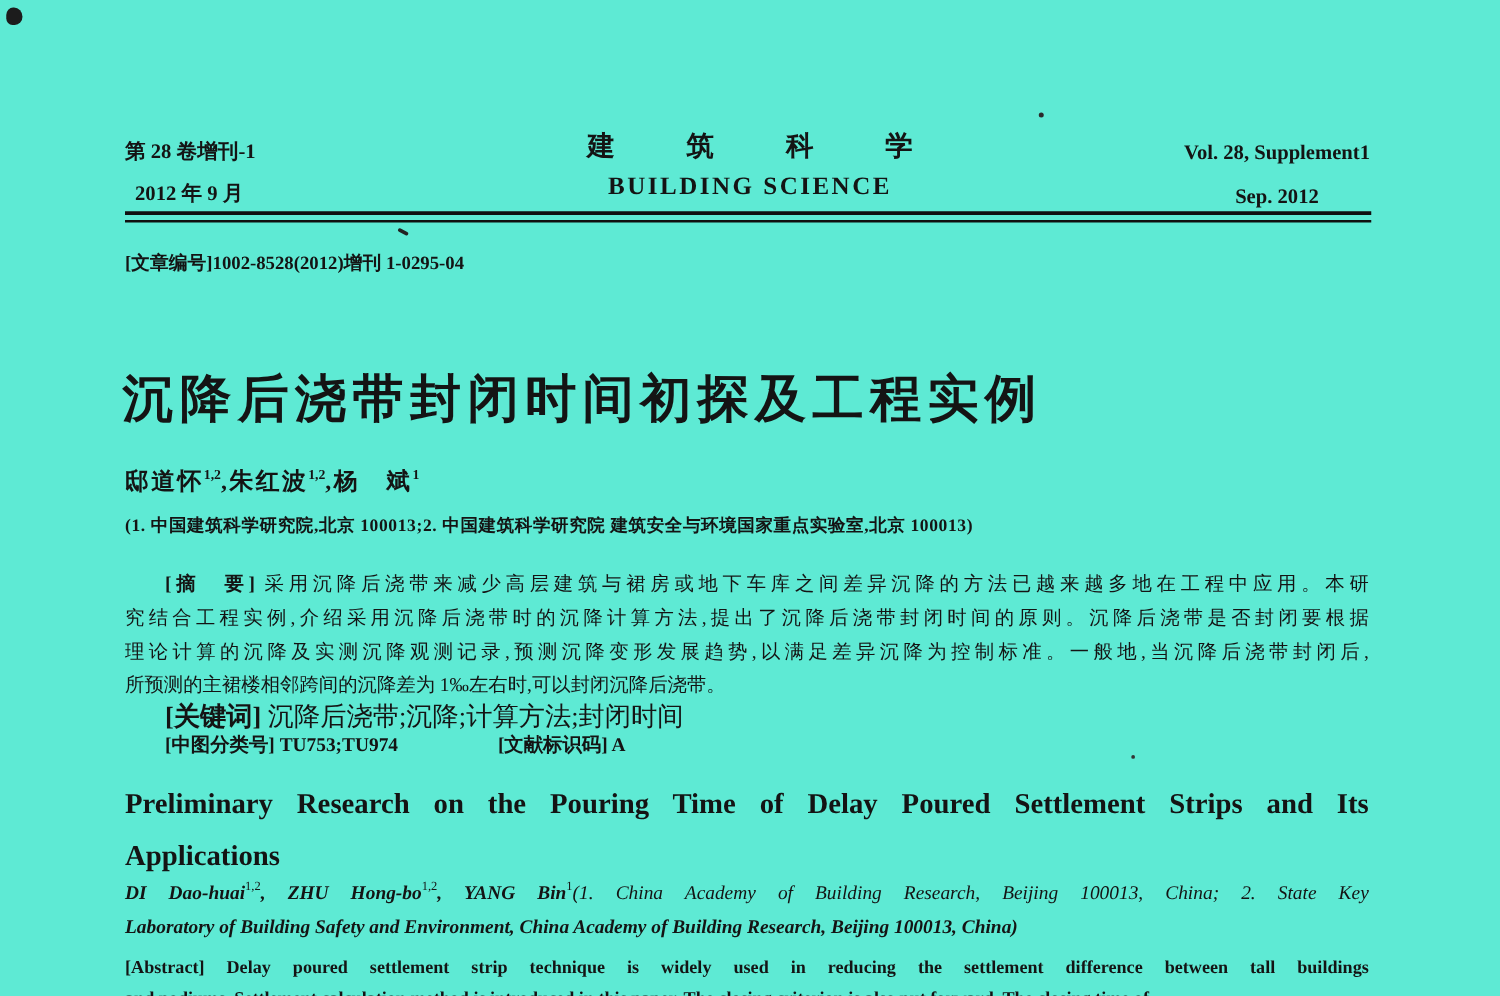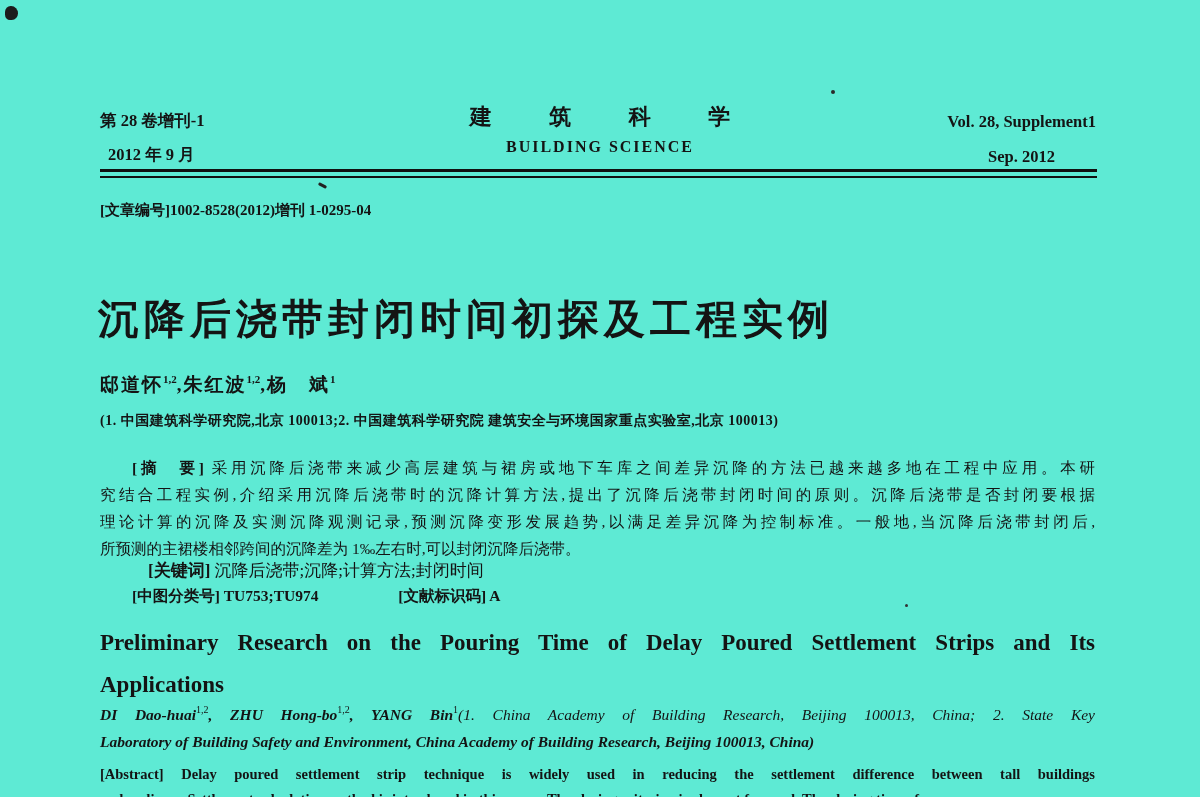--- a/index.html
+++ b/index.html
@@ -9,21 +9,21 @@
     font-family:"Liberation Serif", serif;
   }
   .abs{position:absolute;}
 
   
   .hdr-left{left:100px;top:104px;font-size:16.5px;font-weight:600;line-height:34px;}
   .hdr-left .l2{padding-left:8px;}
   .hdr-center{left:0;top:102px;width:1200px;text-align:center;}
   .journal-cn{font-size:22px;font-weight:800;letter-spacing:26px;padding-left:26px;
     font-family:"Liberation Serif",serif;}
-  .journal-en{font-size:16px;font-weight:700;letter-spacing:2px;margin-top:6px;}
+  .journal-en{font-size:20px;font-weight:700;letter-spacing:2px;margin-top:6px;}
   .hdr-right{right:104px;top:104px;text-align:center;font-size:16.5px;font-weight:700;line-height:35px;}
   .rule{left:100px;top:169px;width:997px;height:4px;
     border-top:3px solid #101010;border-bottom:2px solid #101010;}
 
   
   .article-no{left:100px;top:201px;font-size:15px;font-weight:600;}
   .article-no .lbl{font-weight:800;}
 
   
   .title-cn{left:98px;top:292px;font-size:41px;font-weight:800;letter-spacing:5px;
@@ -31,21 +31,21 @@
   .authors-cn{left:100px;top:372px;font-size:19px;letter-spacing:2px;font-weight:bold;}
   .authors-cn sup{font-size:11px;letter-spacing:0;}
   .affil-cn{left:100px;top:412px;font-size:14px;font-weight:600;letter-spacing:0.5px;}
 
   
   .abstract-cn{left:100px;top:454px;width:995px;font-size:15.5px;font-weight:500;}
   .cn-line{height:27px;line-height:27px;white-space:nowrap;}
   .cn-just{white-space:normal;text-align:justify;text-align-last:justify;}
   .indent{padding-left:32px;}
   .lbl-b{font-weight:800;}
-  .keywords-cn{left:116px;top:559px;font-size:17px;font-weight:500;padding-left:32px;}
+  .keywords-cn{left:100px;top:559px;font-size:21px;font-weight:500;padding-left:32px;}
   .clc-line{left:100px;top:586px;font-size:15.5px;font-weight:600;padding-left:32px;}
   .clc-line .gap{margin-left:76px;}
 
   
   .title-en1{left:100px;top:630px;width:995px;font-size:23px;font-weight:700;
     text-align:justify;text-align-last:justify;}
   .title-en2{left:100px;top:672px;font-size:23px;font-weight:700;}
   .authors-en1{left:100px;top:705px;width:995px;font-size:15.5px;font-style:italic;
     text-align:justify;text-align-last:justify;}
   .authors-en1 .nm{font-weight:700;}

